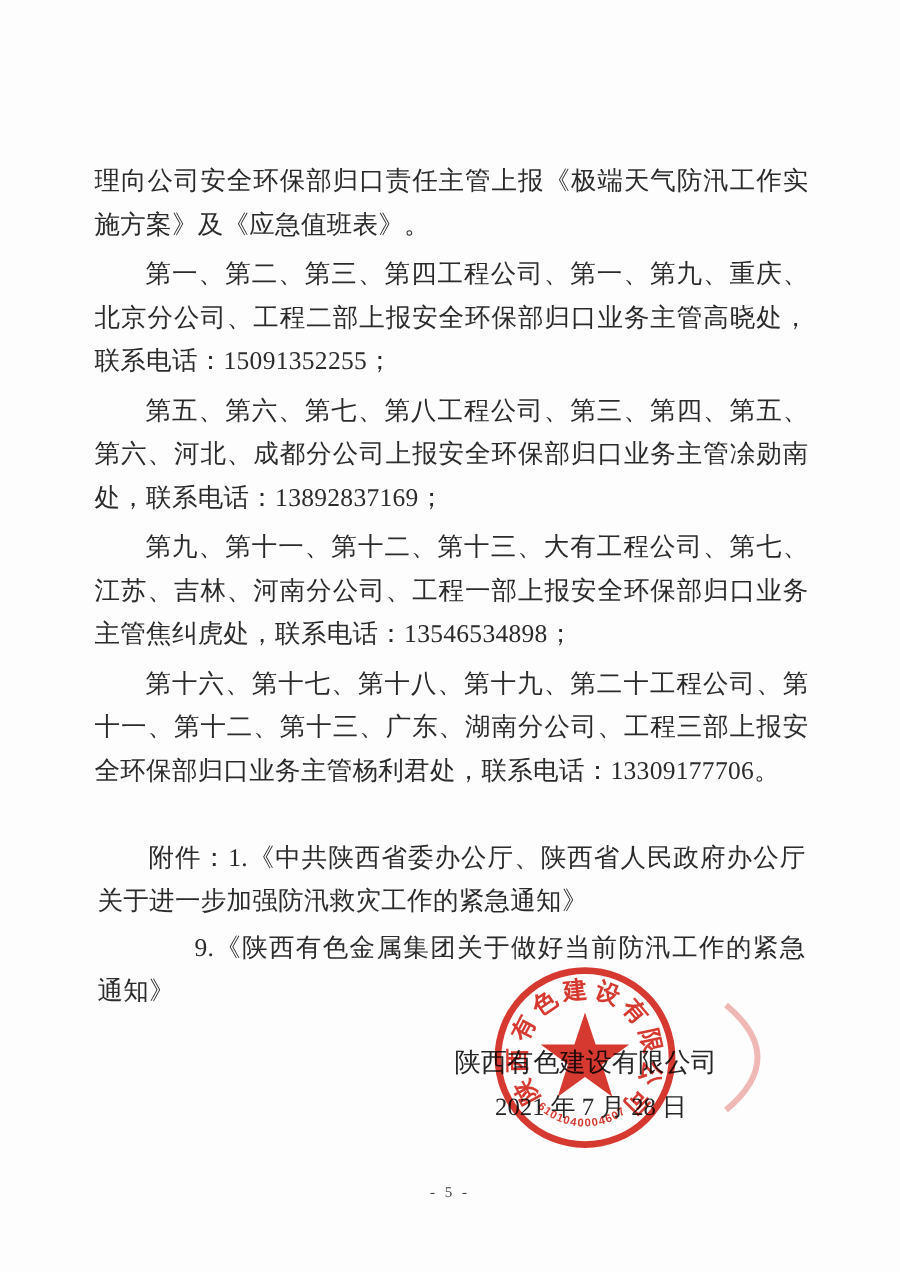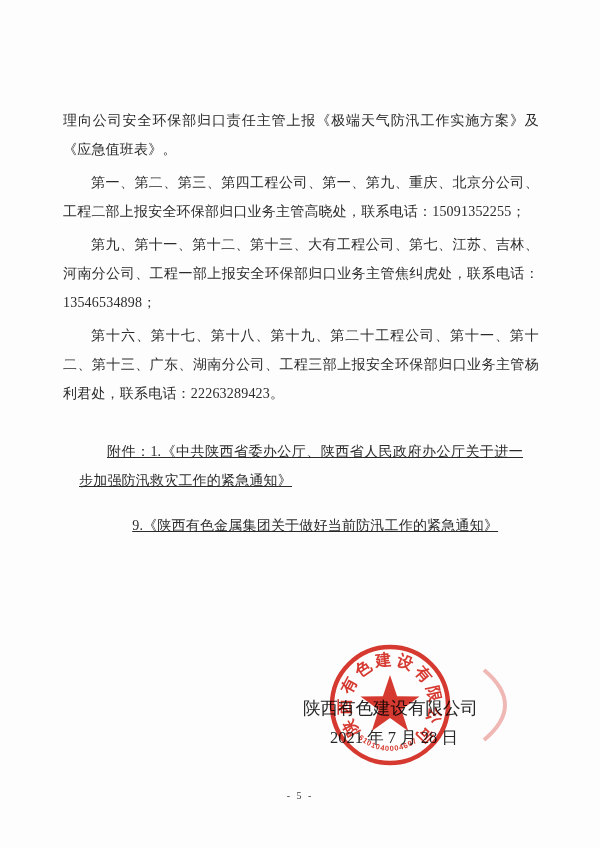--- a/index.html
+++ b/index.html
@@ -12,29 +12,29 @@
     position: relative;
     width: 600px; height: 848px;
     background: #fdfdfd;
     overflow: hidden;
     color: #2b2b2b;
   }
   .content {
     position: absolute;
     left: 63px; top: 106px;
     width: 476px;
-    font-size: 14px;
+    font-size: 17px;
     line-height: 29px;
     text-align: justify;
     letter-spacing: 0.2px;
   }
   .content p { margin: 0 0 4px 0; }
   .content p.indent { text-indent: 2em; }
   .attach { margin-top: 29px; }
-  .attach p { margin: 16px; text-decoration: underline; }
+  .attach p { margin: 2px; }
   .attach .attach-item-1 { text-indent: 2em; }
   .attach .attach-item-2 { text-indent: 3.8em; }
   .sig-company {
     position: absolute;
     left: 303px; top: 697px;
     width: 180px;
     font-size: 17.5px;
     line-height: 22px;
     white-space: nowrap;
     color: #262626;
@@ -71,22 +71,23 @@
   }
 </style>
 </head>
 <body>
 
 <div class="page">
 
   <div class="content">
     <p>理向公司安全环保部归口责任主管上报《极端天气防汛工作实施方案》及《应急值班表》。</p>
     <p class="indent">第一、第二、第三、第四工程公司、第一、第九、重庆、北京分公司、工程二部上报安全环保部归口业务主管高晓处，联系电话：15091352255；</p>
+    <p class="indent">第五、第六、第七、第八工程公司、第三、第四、第五、第六、河北、成都分公司上报安全环保部归口业务主管凃勋南处，联系电话：13892837169；</p>
     <p class="indent">第九、第十一、第十二、第十三、大有工程公司、第七、江苏、吉林、河南分公司、工程一部上报安全环保部归口业务主管焦纠虎处，联系电话：13546534898；</p>
-    <p class="indent">第十六、第十七、第十八、第十九、第二十工程公司、第十一、第十二、第十三、广东、湖南分公司、工程三部上报安全环保部归口业务主管杨利君处，联系电话：22263289423。</p>
+    <p class="indent">第十六、第十七、第十八、第十九、第二十工程公司、第十一、第十二、第十三、广东、湖南分公司、工程三部上报安全环保部归口业务主管杨利君处，联系电话：13309177706。</p>
 
     <div class="attach">
       <p class="attach-item-1">附件：1.《中共陕西省委办公厅、陕西省人民政府办公厅关于进一步加强防汛救灾工作的紧急通知》</p>
       <p class="attach-item-2">9.《陕西有色金属集团关于做好当前防汛工作的紧急通知》</p>
     </div>
   </div>
 
   <div class="sig-company">陕西有色建设有限公司</div>
 
   <div class="sig-date">2021 年 7 月 28 日</div>

